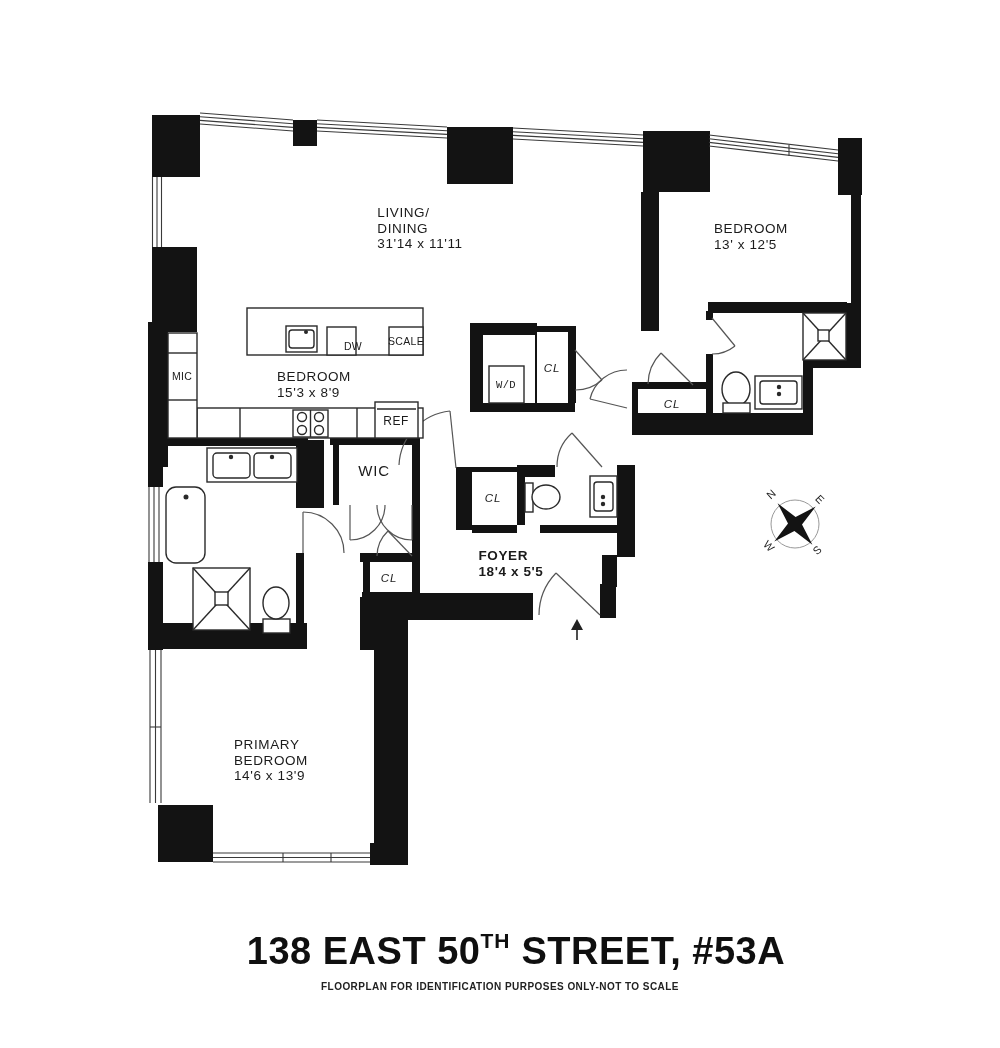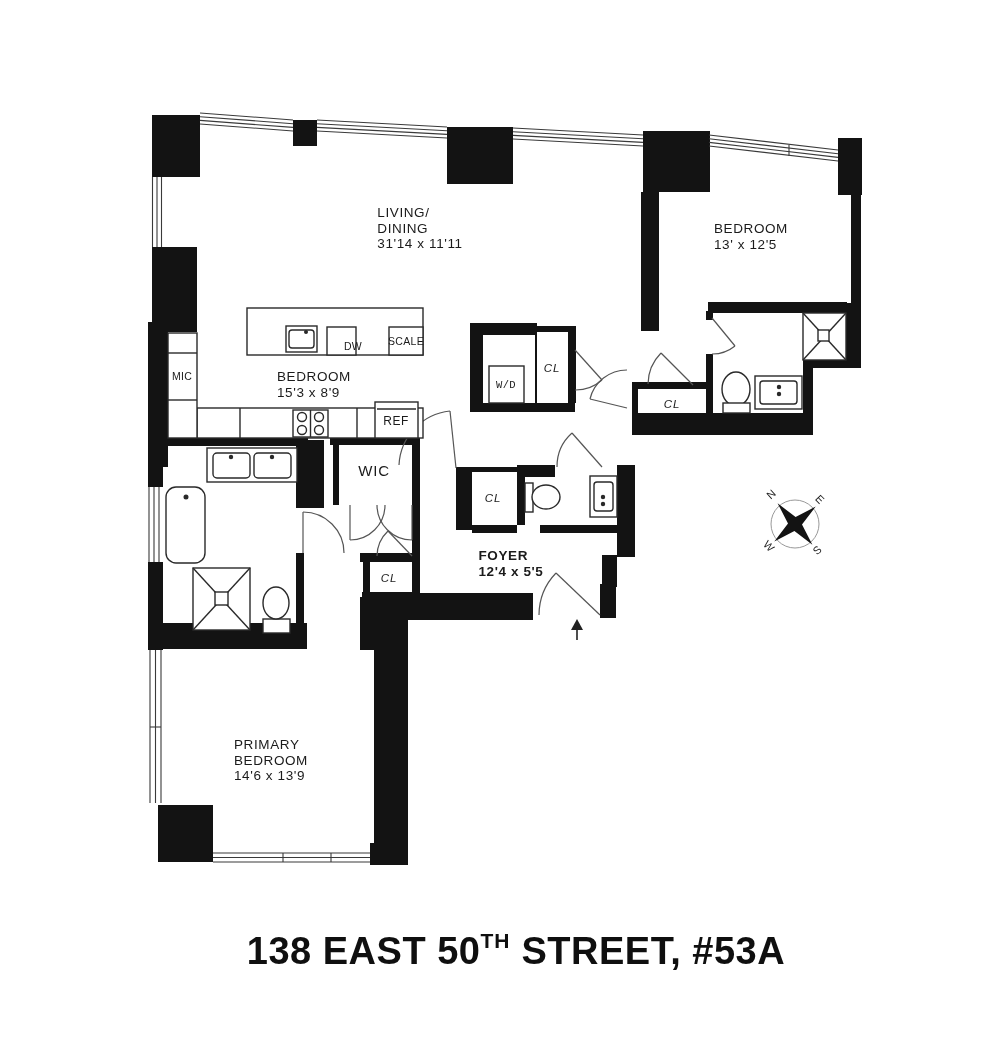--- a/index.html
+++ b/index.html
@@ -281,33 +281,34 @@
 </div>
 
 <div class="lbl room" style="left:271px;top:760px;">
   <div>PRIMARY</div>
   <div>BEDROOM</div>
   <div>14'6 x 13'9</div>
 </div>
 
 <div class="lbl room" style="left:511px;top:563px;font-weight:bold;">
   <div>FOYER</div>
-  <div>12'4 x 5'5</div>
+  <div>18'4 x 5'5</div>
 </div>
 
 <div class="lbl wic" style="left:374px;top:470px;">WIC</div>
 
 <div class="lbl cl" style="left:552px;top:368px;">CL</div>
 <div class="lbl cl" style="left:672px;top:404px;">CL</div>
 <div class="lbl cl" style="left:493px;top:498px;">CL</div>
 <div class="lbl cl" style="left:389px;top:578px;">CL</div>
 
 <div class="lbl small" style="left:182px;top:376px;">MIC</div>
 <div class="lbl small" style="left:341px;top:346px;margin-left:12px;">DW</div>
 <div class="lbl small" style="left:406px;top:341px;">SCALE</div>
 <div class="lbl refl" style="left:396px;top:421px;">REF</div>
 <div class="lbl small" style="left:506px;top:385px;font-family:Liberation Mono, monospace;">W/D</div>
 
 <div class="title">
   <span>138 EAST 50</span><sup>TH</sup><span> STREET, #53A</span>
 </div>
+<div class="disclaimer">FLOORPLAN FOR IDENTIFICATION PURPOSES ONLY-NOT TO SCALE</div>
 
 </div>
 
 </body></html>

